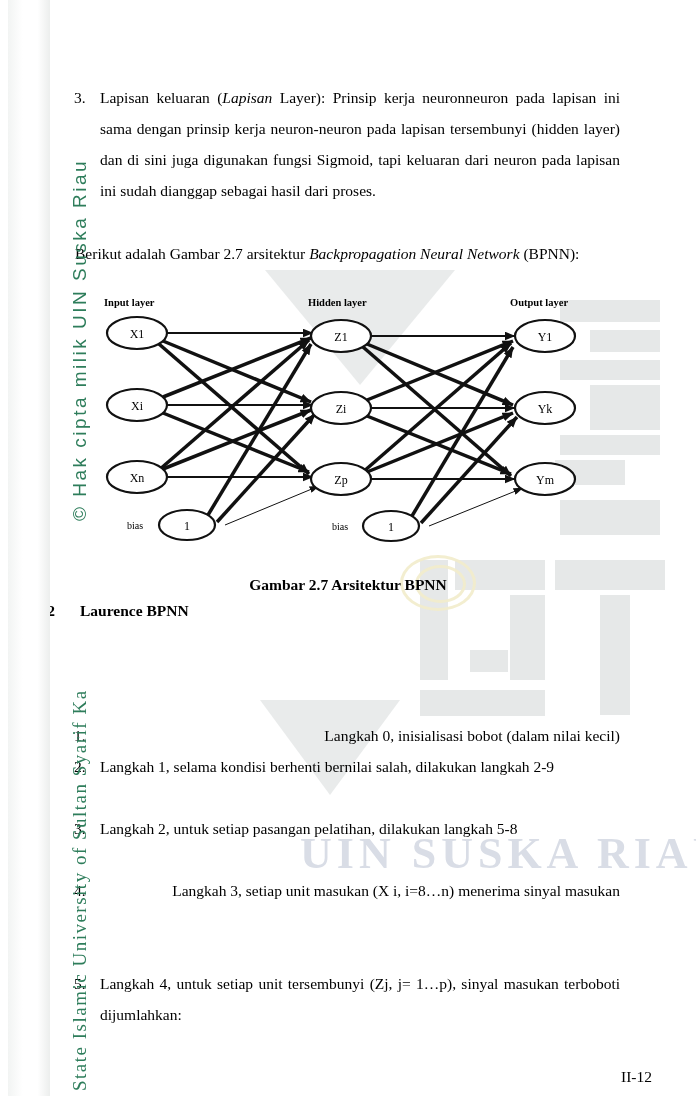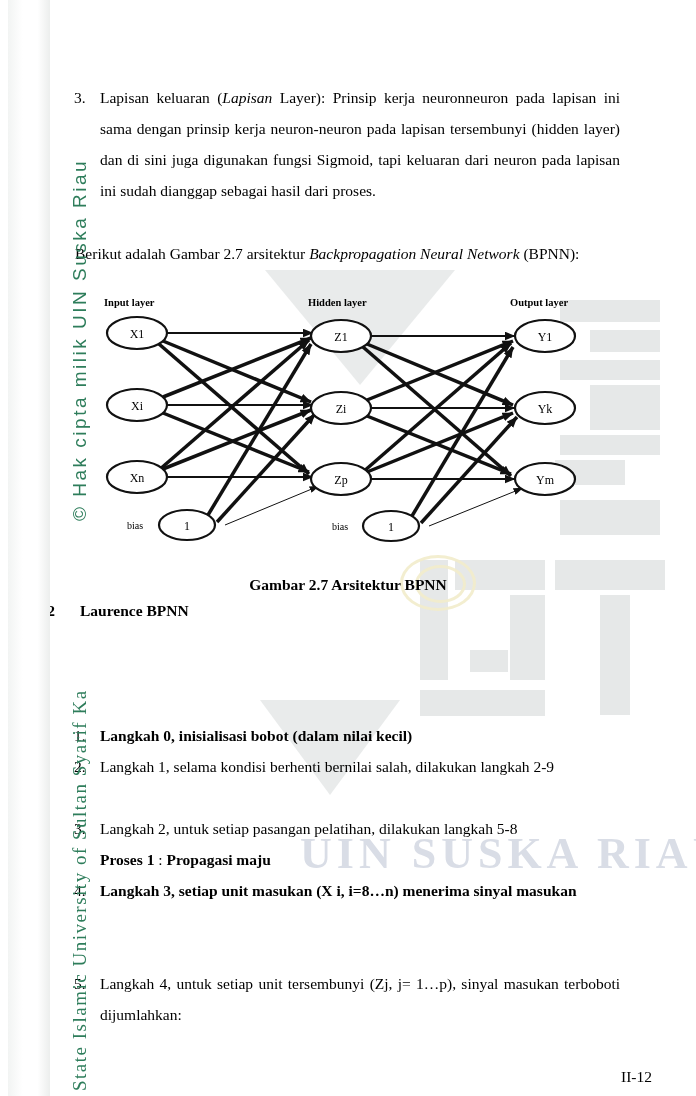--- a/index.html
+++ b/index.html
@@ -109,21 +109,21 @@
   }
   .num-marker {
     width: 26px;
     flex: 0 0 26px;
   }
   .num-body {
     flex: 1;
     text-align: justify;
     text-justify: inter-word;
   }
-  .num-body.nojust { text-align: left; font-weight: bold; }
+  .num-body.nojust { text-align: right; }
   i.it { font-style: italic; }
   b.bd { font-weight: bold; }
   sub.sb { font-size: 10px; vertical-align: baseline; position: relative; top: 2px; }
 
   .fig-caption {
     position: absolute;
     width: 696px;
     text-align: center;
     font-size: 15.5px;
     font-weight: bold;
@@ -336,23 +336,20 @@
     <div class="num-item" style="left:74px;top:751px;width:546px;">
       <span class="num-marker">2.</span>
       <span class="num-body">Langkah 1, selama kondisi berhenti bernilai salah, dilakukan langkah 2-9</span>
     </div>
 
     <div class="num-item" style="left:74px;top:813px;width:546px;">
       <span class="num-marker">3.</span>
       <span class="num-body">Langkah 2, untuk setiap pasangan pelatihan, dilakukan langkah 5-8</span>
     </div>
 
-    <div class="para" style="left:100px;top:844px;width:520px;">
-      <b class="bd">Proses 1</b><span> : </span><b class="bd">Propagasi maju</b>
-    </div>
 
     <div class="num-item" style="left:74px;top:875px;width:546px;">
       <span class="num-marker">4.</span>
       <span class="num-body nojust">Langkah 3, setiap unit masukan (X i, i=8…n) menerima sinyal masukan</span>
     </div>
 
 
     <div class="num-item" style="left:74px;top:968px;width:546px;">
       <span class="num-marker">5.</span>
       <span class="num-body">Langkah 4, untuk setiap unit tersembunyi (Zj, j= 1…p), sinyal masukan terboboti dijumlahkan:</span>

